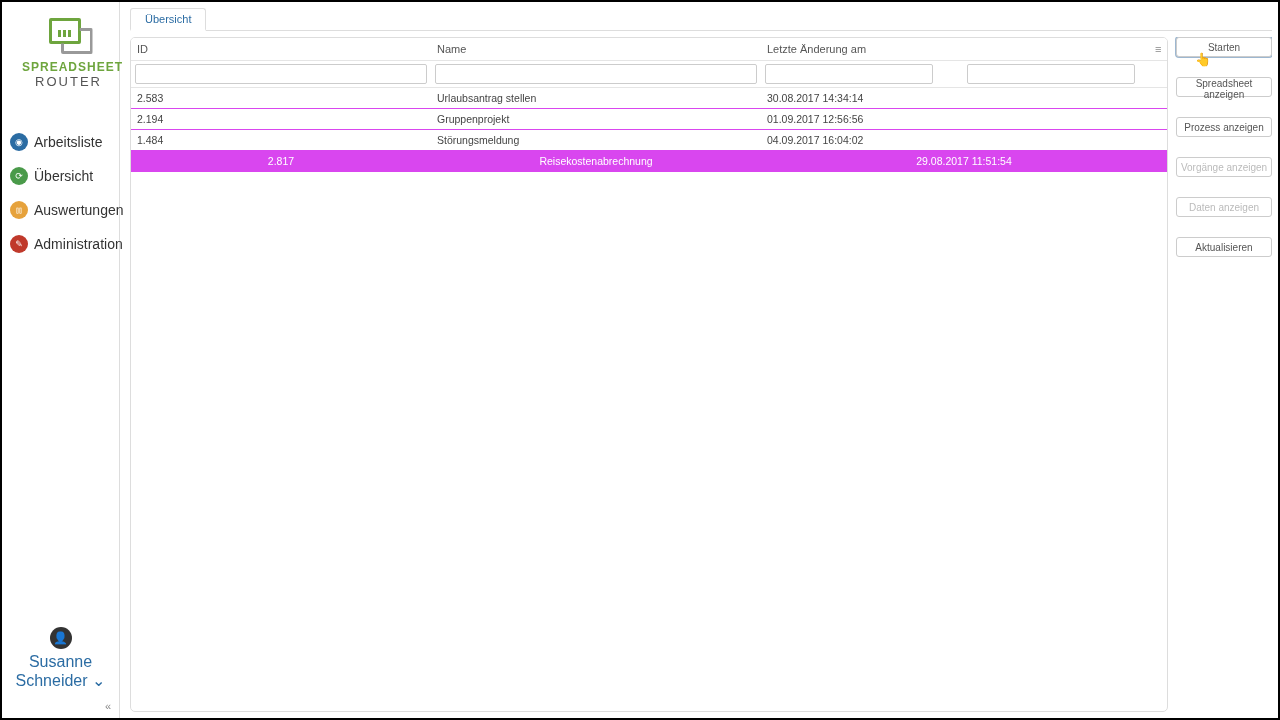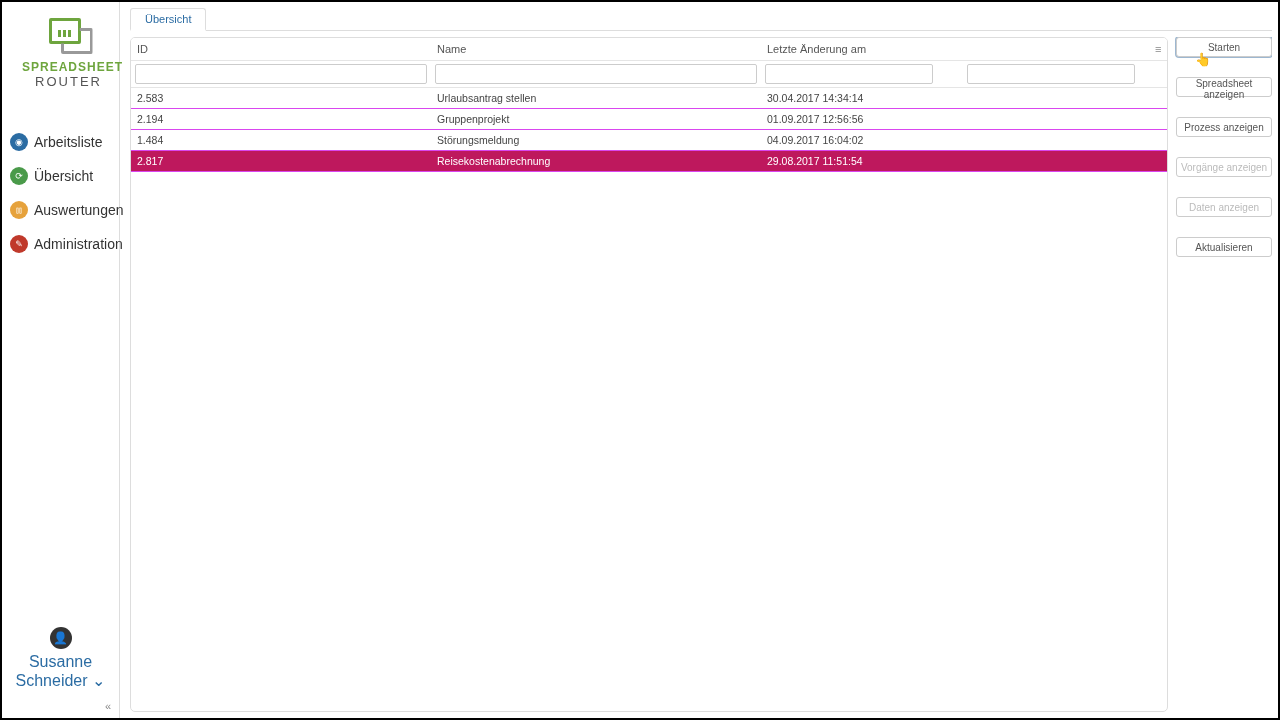--- a/index.html
+++ b/index.html
@@ -209,22 +209,23 @@
   color: #888;
   font-size: 11px;
 }
 tbody tr td {
   padding: 4px 6px;
   border-bottom: 1px solid #d946ef;
   font-size: 10.5px;
   color: #444;
 }
 tbody tr.selected td {
-  background: #be185d;
+  background: #d946ef;
   color: #fff;
+  text-align: center;
 }
 tbody tr { cursor: pointer; }
 
 .action-panel {
   width: 96px;
   display: flex;
   flex-direction: column;
   gap: 20px;
 }
 .action-btn {
@@ -328,21 +329,21 @@
                     <input class="date-input" style="">
                   </div>
                 </div>
               </td>
             </tr>
           </thead>
           <tbody id="grid-body">
               <tr>
                 <td>2.583</td>
                 <td>Urlaubsantrag stellen</td>
-                <td colspan="2">30.04.2017 14:34:14</td>
+                <td colspan="2">30.08.2017 14:34:14</td>
               </tr>
               <tr>
                 <td>2.194</td>
                 <td>Gruppenprojekt</td>
                 <td colspan="2">01.09.2017 12:56:56</td>
               </tr>
               <tr>
                 <td>1.484</td>
                 <td>Störungsmeldung</td>
                 <td colspan="2">04.09.2017 16:04:02</td>

